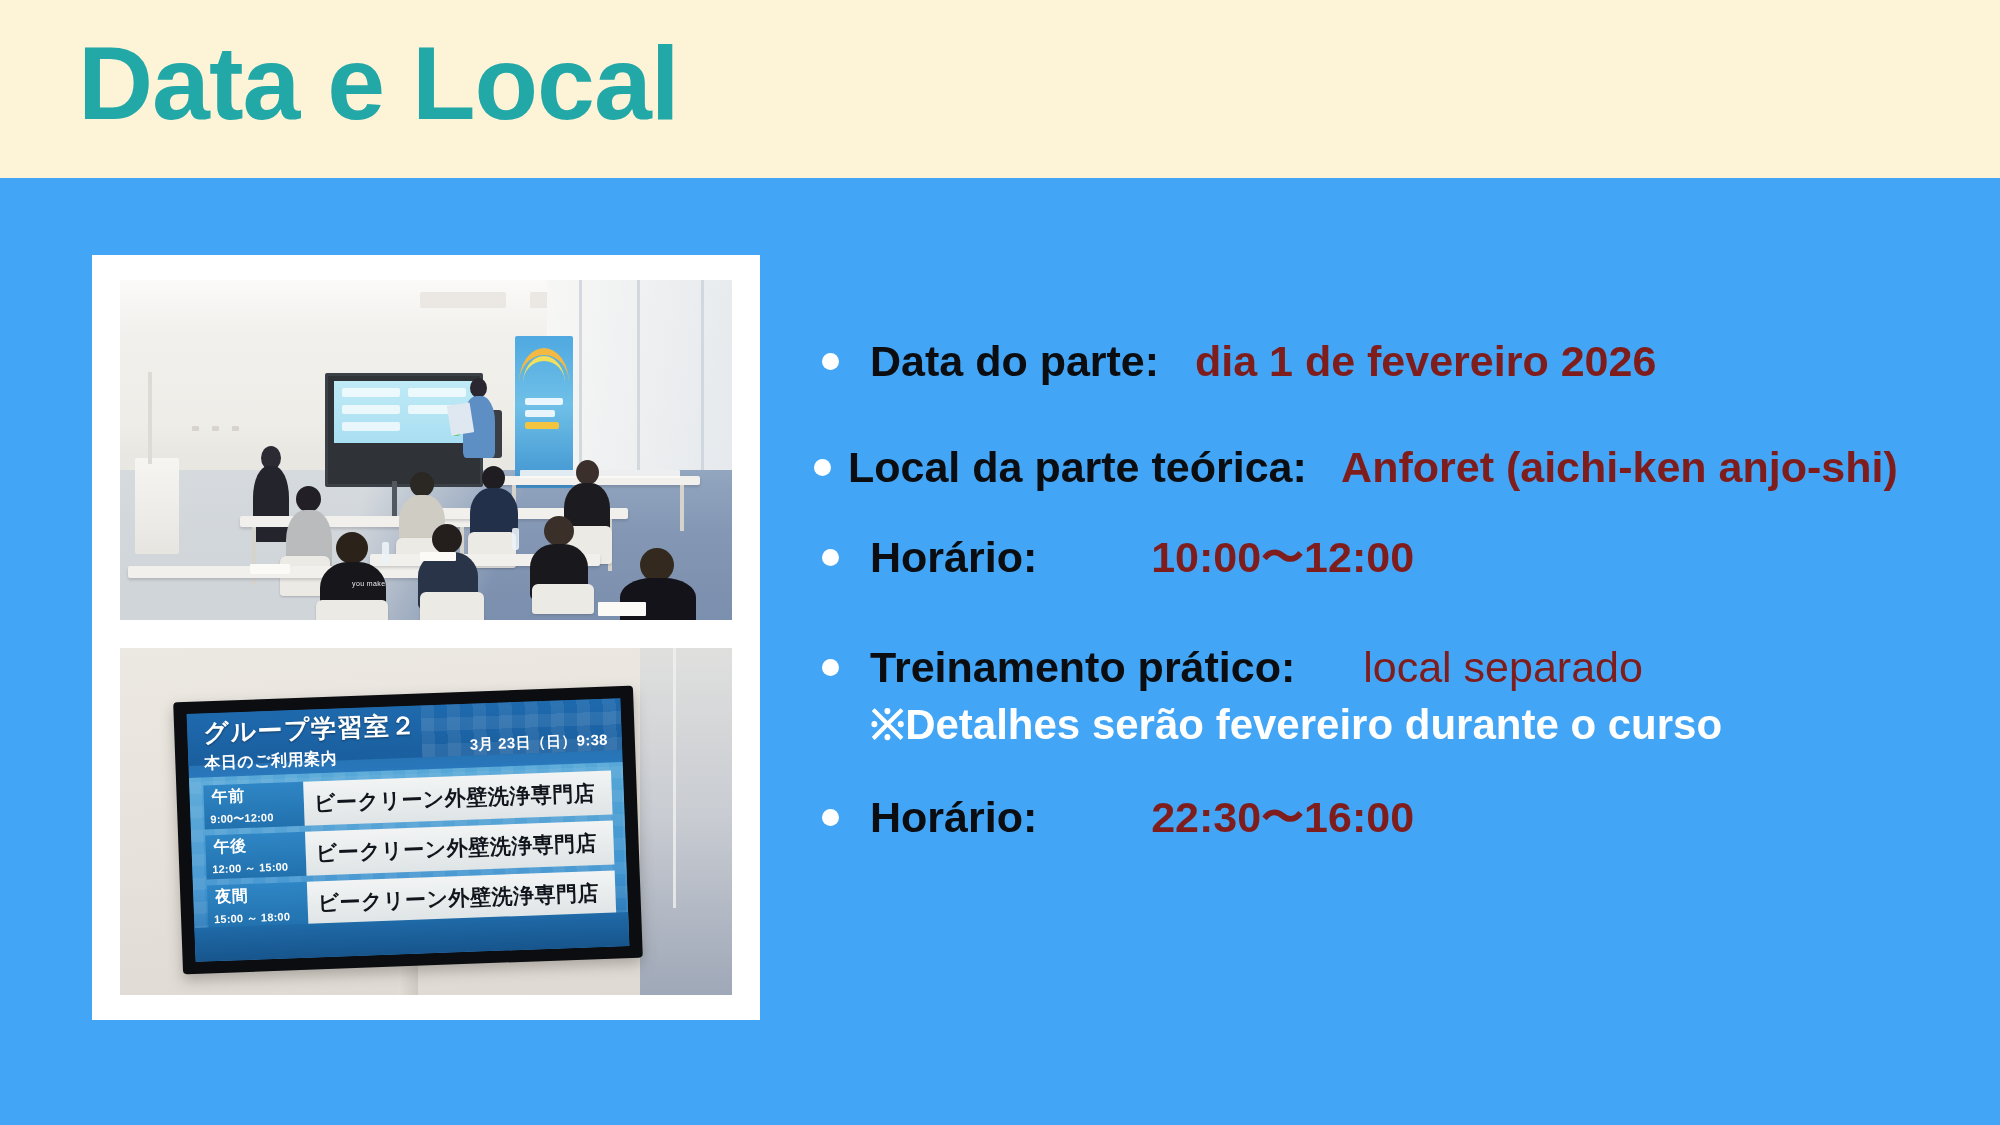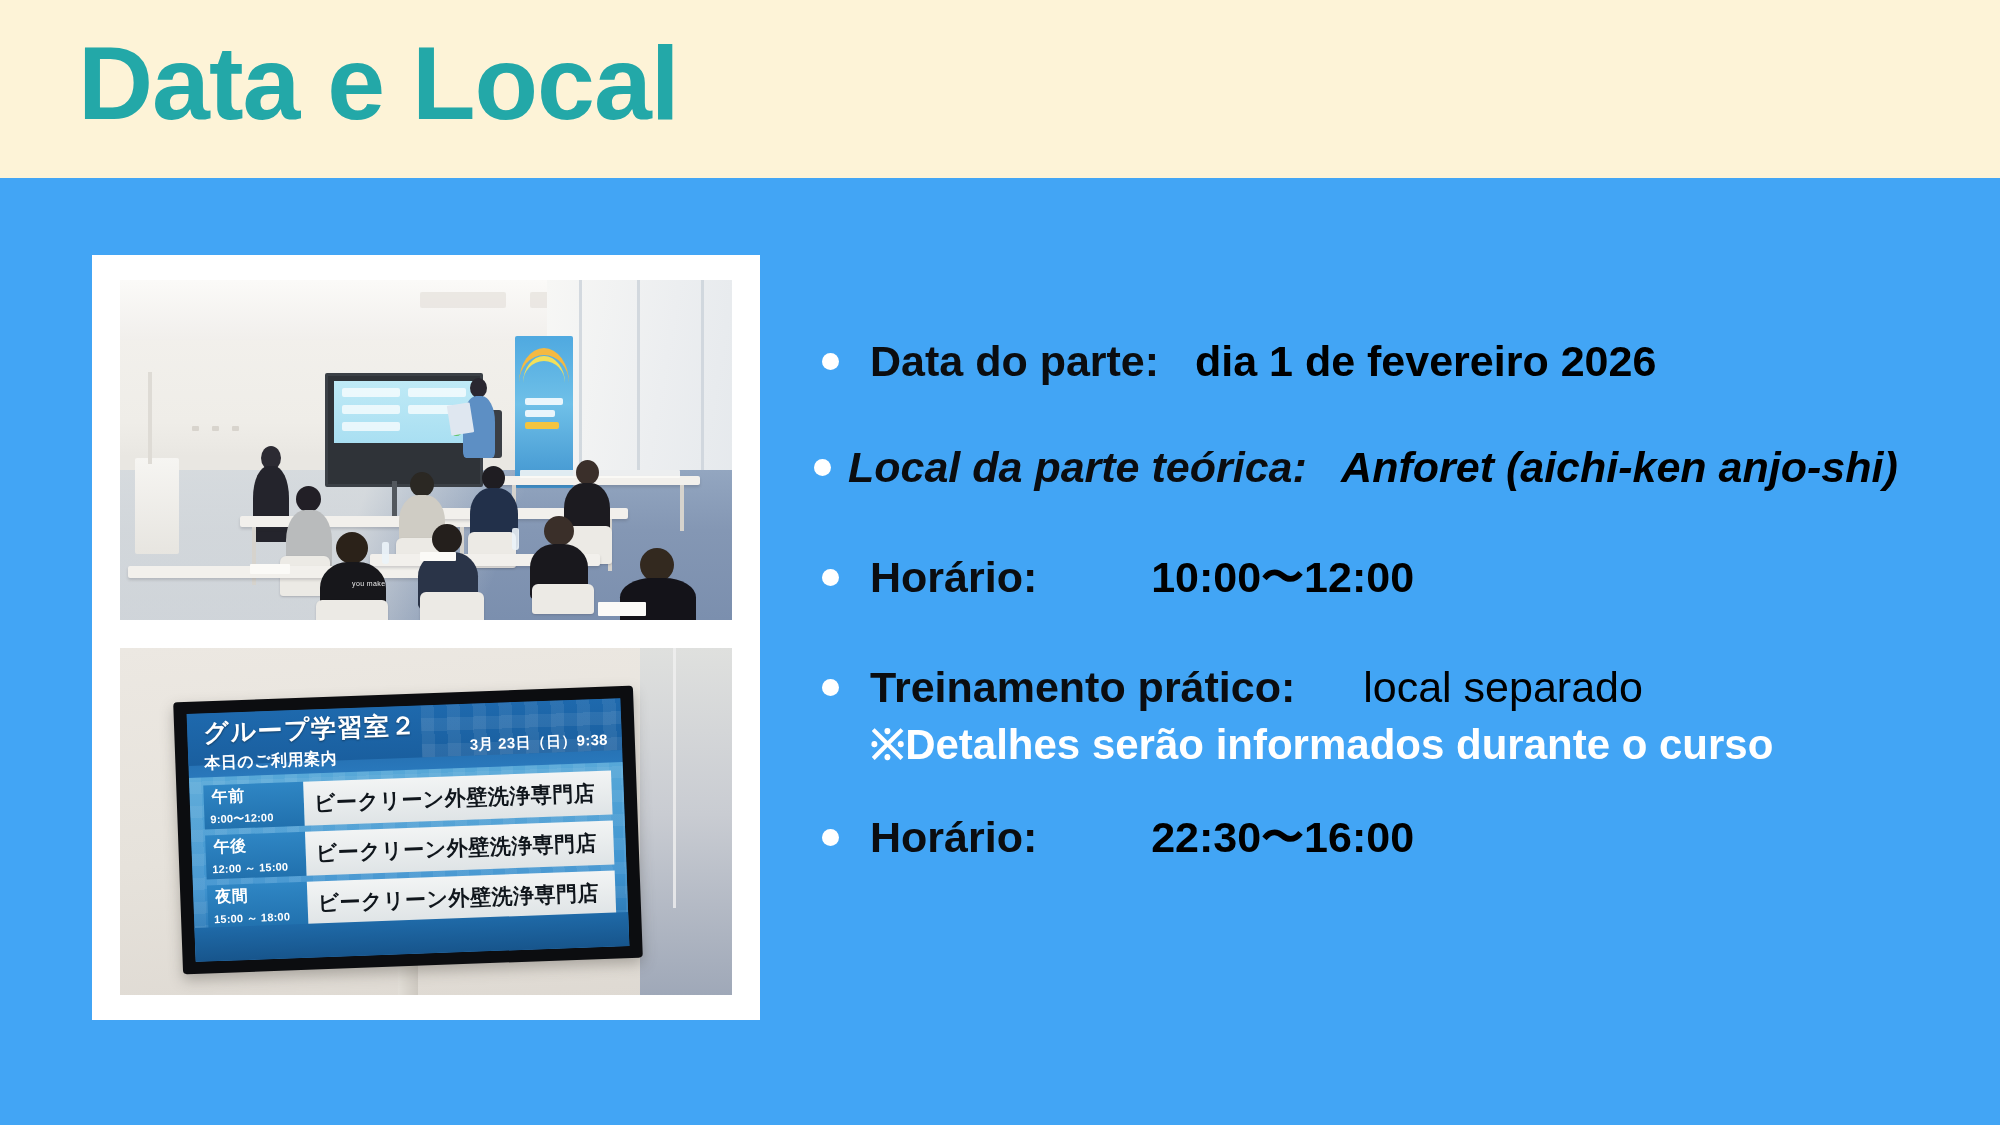--- a/index.html
+++ b/index.html
@@ -273,34 +273,34 @@
     border-radius: 50%;
     background: #ffffff;
   }
   .line {
     font-size: 43px;
     line-height: 62px;
     font-weight: 700;
     white-space: nowrap;
   }
   .lbl { color: #0b0d10; }
-  .val { color: #000000; }
+  .val { color: #7f1d1d; }
   .val.light { font-weight: 400; }
   .gap-sm { display: inline-block; width: 44px; }
   .gap-md { display: inline-block; width: 90px; }
   .note {
     font-size: 42px;
     line-height: 58px;
     font-weight: 700;
     color: #ffffff;
     white-space: nowrap;
     margin-top: -2px;
   }
   .b-date   { margin-bottom: 44px; }
-  .b-local  { padding-left: 40px; margin-bottom: 48px; font-style: italic; }
+  .b-local  { padding-left: 40px; margin-bottom: 28px; }
   .b-local .dot { left: 6px; }
   .b-h1     { margin-bottom: 48px; }
   .b-train  { margin-bottom: 32px; }
 </style>
 </head>
 <body>
 
 <div class="slide">
 
   <div class="header-band"></div>
@@ -497,21 +497,21 @@
       </div>
     </div>
 
     <div class="bullet b-train">
       <span class="dot"></span>
       <div class="line">
         <span class="lbl">Treinamento prático:</span>
         <span class="gap-sm"></span>
         <span class="val light">local separado</span>
       </div>
-      <div class="note">※Detalhes serão informados durante o curso</div>
+      <div class="note">※Detalhes serão fevereiro durante o curso</div>
     </div>
 
     <div class="bullet">
       <span class="dot"></span>
       <div class="line">
         <span class="lbl">Horário:</span>
         <span class="gap-md"></span>
         <span class="val">22:30〜16:00</span>
       </div>
     </div>

